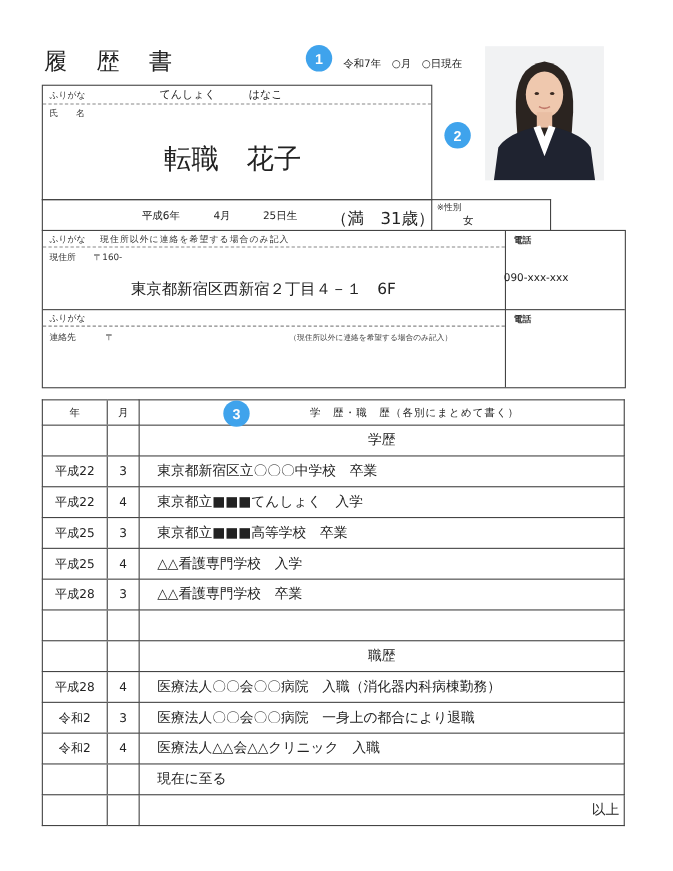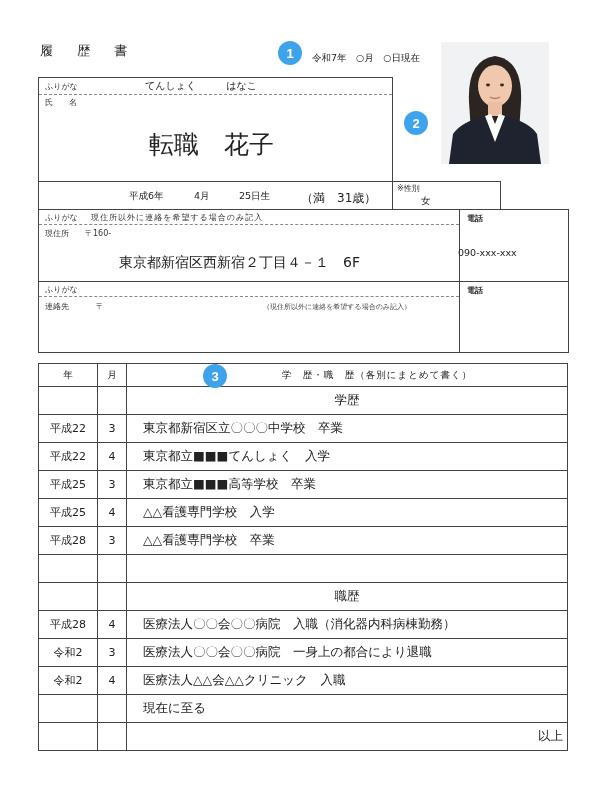--- a/index.html
+++ b/index.html
@@ -1,18 +1,18 @@
 <!DOCTYPE html>
 <html><head>
 <meta charset="utf-8">
 <style>
   html,body{margin:0;padding:0;background:#fff;}
   body{width:612px;height:792px;position:relative;overflow:hidden;font-family:"DejaVu Sans","Liberation Sans",sans-serif;color:#222;}
   .abs{position:absolute;}
-  .title{left:40px;top:42px;font-size:13px;letter-spacing:10px;font-family:"DejaVu Serif",serif;color:#222;}
+  .title{left:40px;top:42px;font-size:21px;letter-spacing:10px;font-family:"DejaVu Serif",serif;color:#222;}
   .badge{width:24px;height:24px;border-radius:50%;background:#3fa3ec;color:#fff;font-size:13px;font-weight:bold;display:flex;align-items:center;justify-content:center;font-family:"Liberation Sans",sans-serif;}
   .date-line{left:312px;top:52px;font-size:9.5px;color:#222;}
   .photo{left:441px;top:42px;width:108px;height:122px;background:#f3f4f5;overflow:hidden;}
   .box{border:1.5px solid #444;box-sizing:border-box;}
   .small{font-size:8px;color:#333;}
   .dash{border-bottom:1px dashed #888;}
   .vline{position:absolute;width:0;border-left:1px solid #444;}
   .hline{position:absolute;height:0;border-top:1px solid #444;}
   table.hist{position:absolute;left:38px;top:363px;width:530px;border-collapse:collapse;font-size:12.5px;}
   table.hist td{border:1px solid #444;height:27px;padding:0;}
@@ -51,21 +51,21 @@
     <span class="abs" style="left:106px;top:1px;font-size:10px;white-space:pre;text-align:right;">てんしょく　　　はなこ</span>
   </div>
   <span class="abs small" style="left:6px;top:19px;white-space:pre;">氏　　名</span>
   <span class="abs" style="left:110px;top:50px;font-size:25px;white-space:pre;">転職　花子</span>
 </div>
 
 <div class="abs box" style="left:38px;top:181px;width:463px;height:29px;border-bottom:none;">
   <span class="abs" style="left:90px;top:8px;font-size:9.5px;">平成6年</span>
   <span class="abs" style="left:155px;top:8px;font-size:9.5px;">4月</span>
   <span class="abs" style="left:200px;top:8px;font-size:9.5px;">25日生</span>
-  <span class="abs" style="left:262px;top:8px;font-size:12px;white-space:pre;">（満　31歳）</span>
+  <span class="abs" style="left:262px;top:8px;font-size:15px;white-space:pre;">（満　31歳）</span>
   <div class="vline" style="left:353px;top:-1px;height:29px;"></div>
   <span class="abs small" style="left:358px;top:1px;">※性別</span>
   <span class="abs" style="left:382px;top:13px;font-size:9.5px;">女</span>
 </div>
 
 <div class="abs box" style="left:38px;top:209px;width:531px;height:144px;">
   <div class="vline" style="left:420px;top:0;height:142px;"></div>
   <div class="hline" style="left:0;top:71px;width:529px;"></div>
   <div class="abs" style="left:0;top:0;width:420px;height:14px;border-bottom:1px dashed #888;">
     <span class="abs small" style="left:6px;top:2px;">ふりがな</span>

